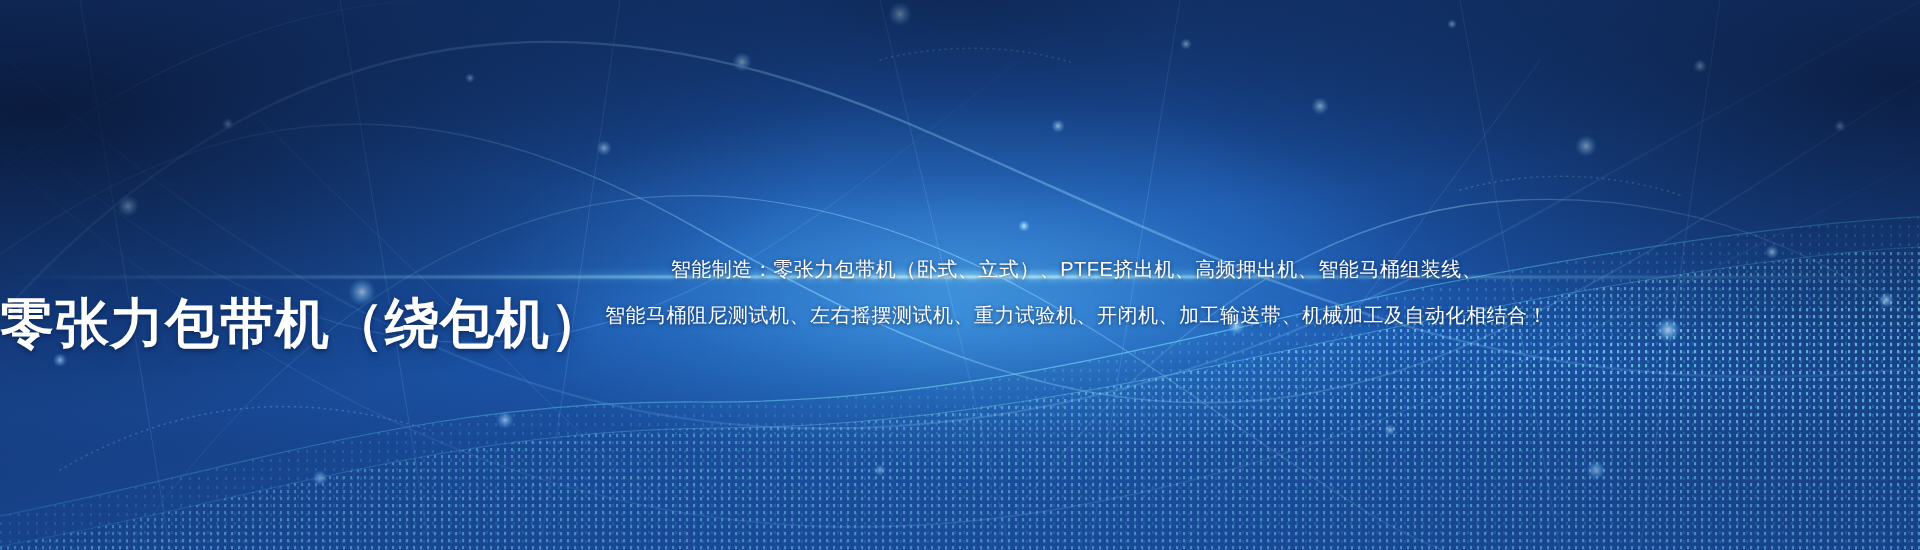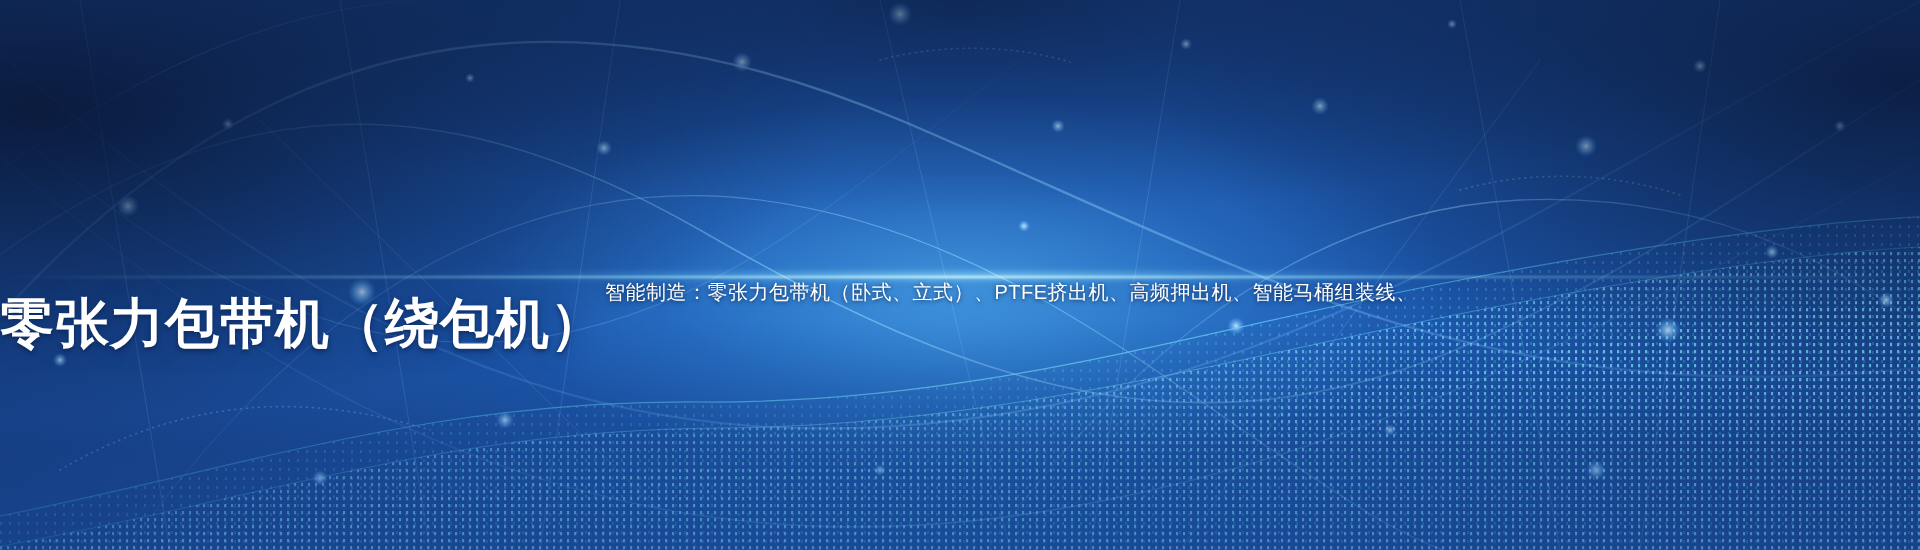--- a/index.html
+++ b/index.html
@@ -179,15 +179,16 @@
   <div class="bottom-fade"></div>
   <div class="streak"></div>
   <div class="streak2"></div>
 
   <div class="content">
     <div class="headline">
       <div class="l1">零张力包带机（绕包机）</div>
     </div>
     <div class="subwrap">
       <div class="subline">智能制造：零张力包带机（卧式、立式）、PTFE挤出机、高频押出机、智能马桶组装线、</div>
+      <div class="subline">智能马桶阻尼测试机、左右摇摆测试机、重力试验机、开闭机、加工输送带、机械加工及自动化相结合！</div>
     </div>
   </div>
 </div>
 
 </body></html>

